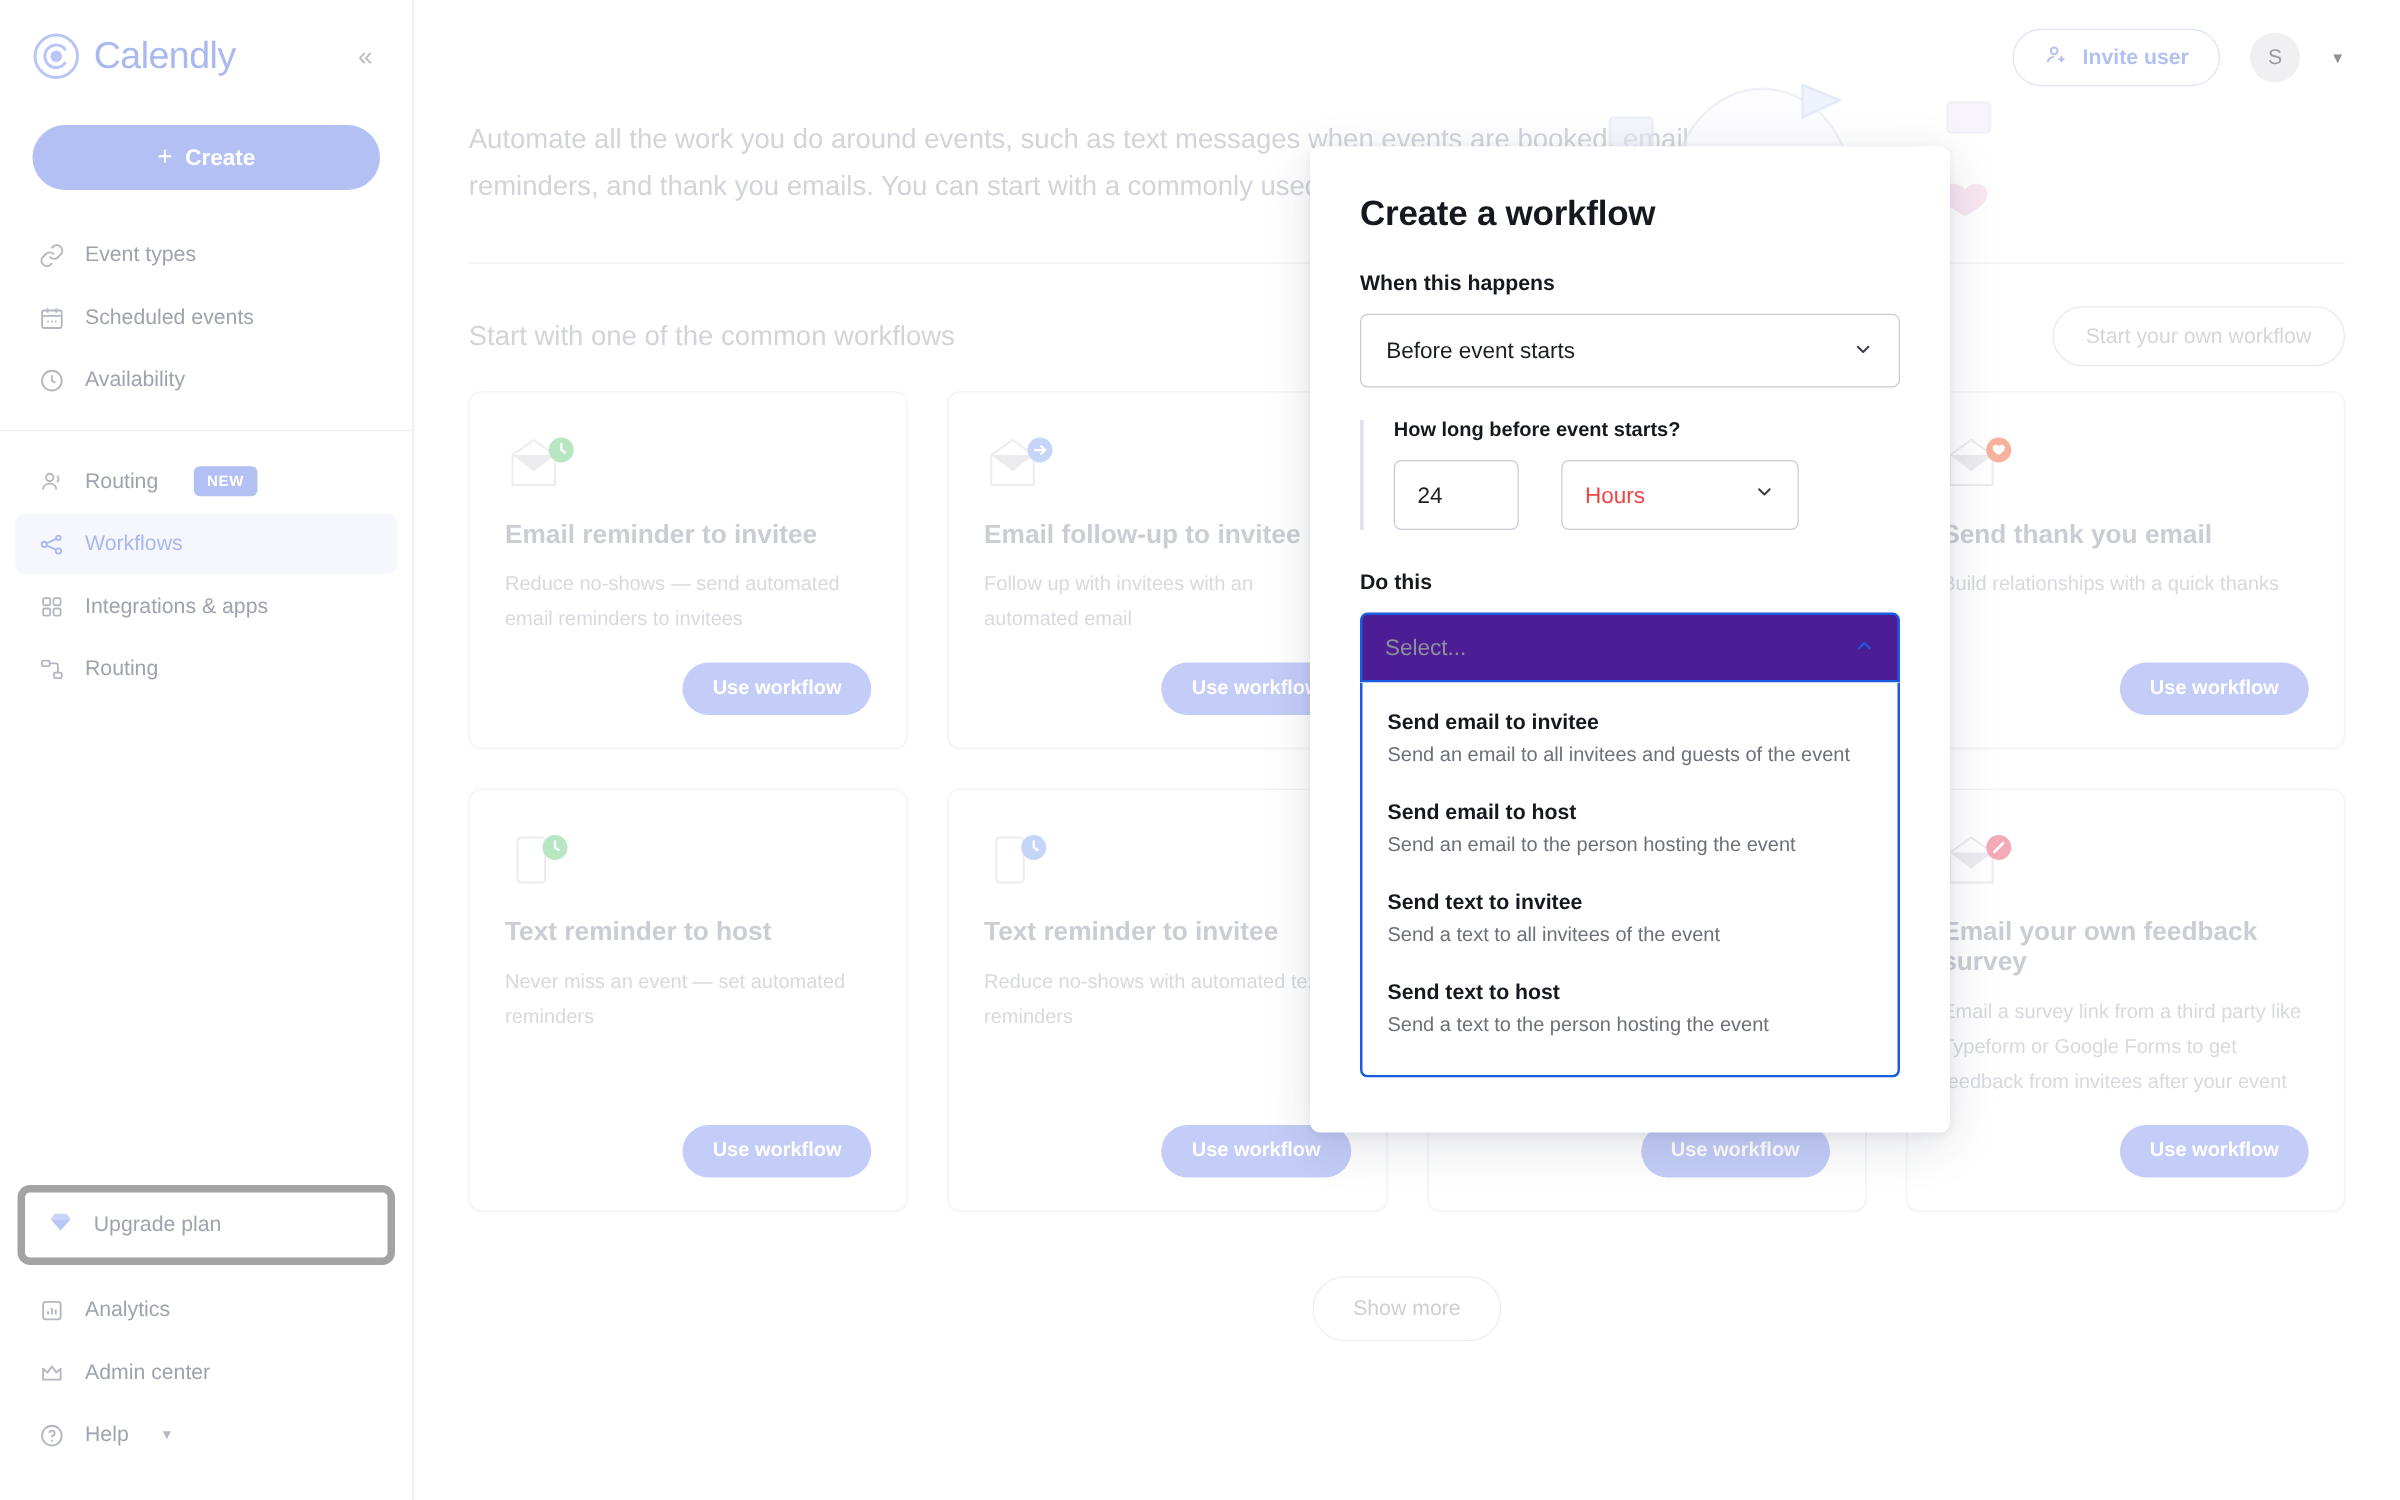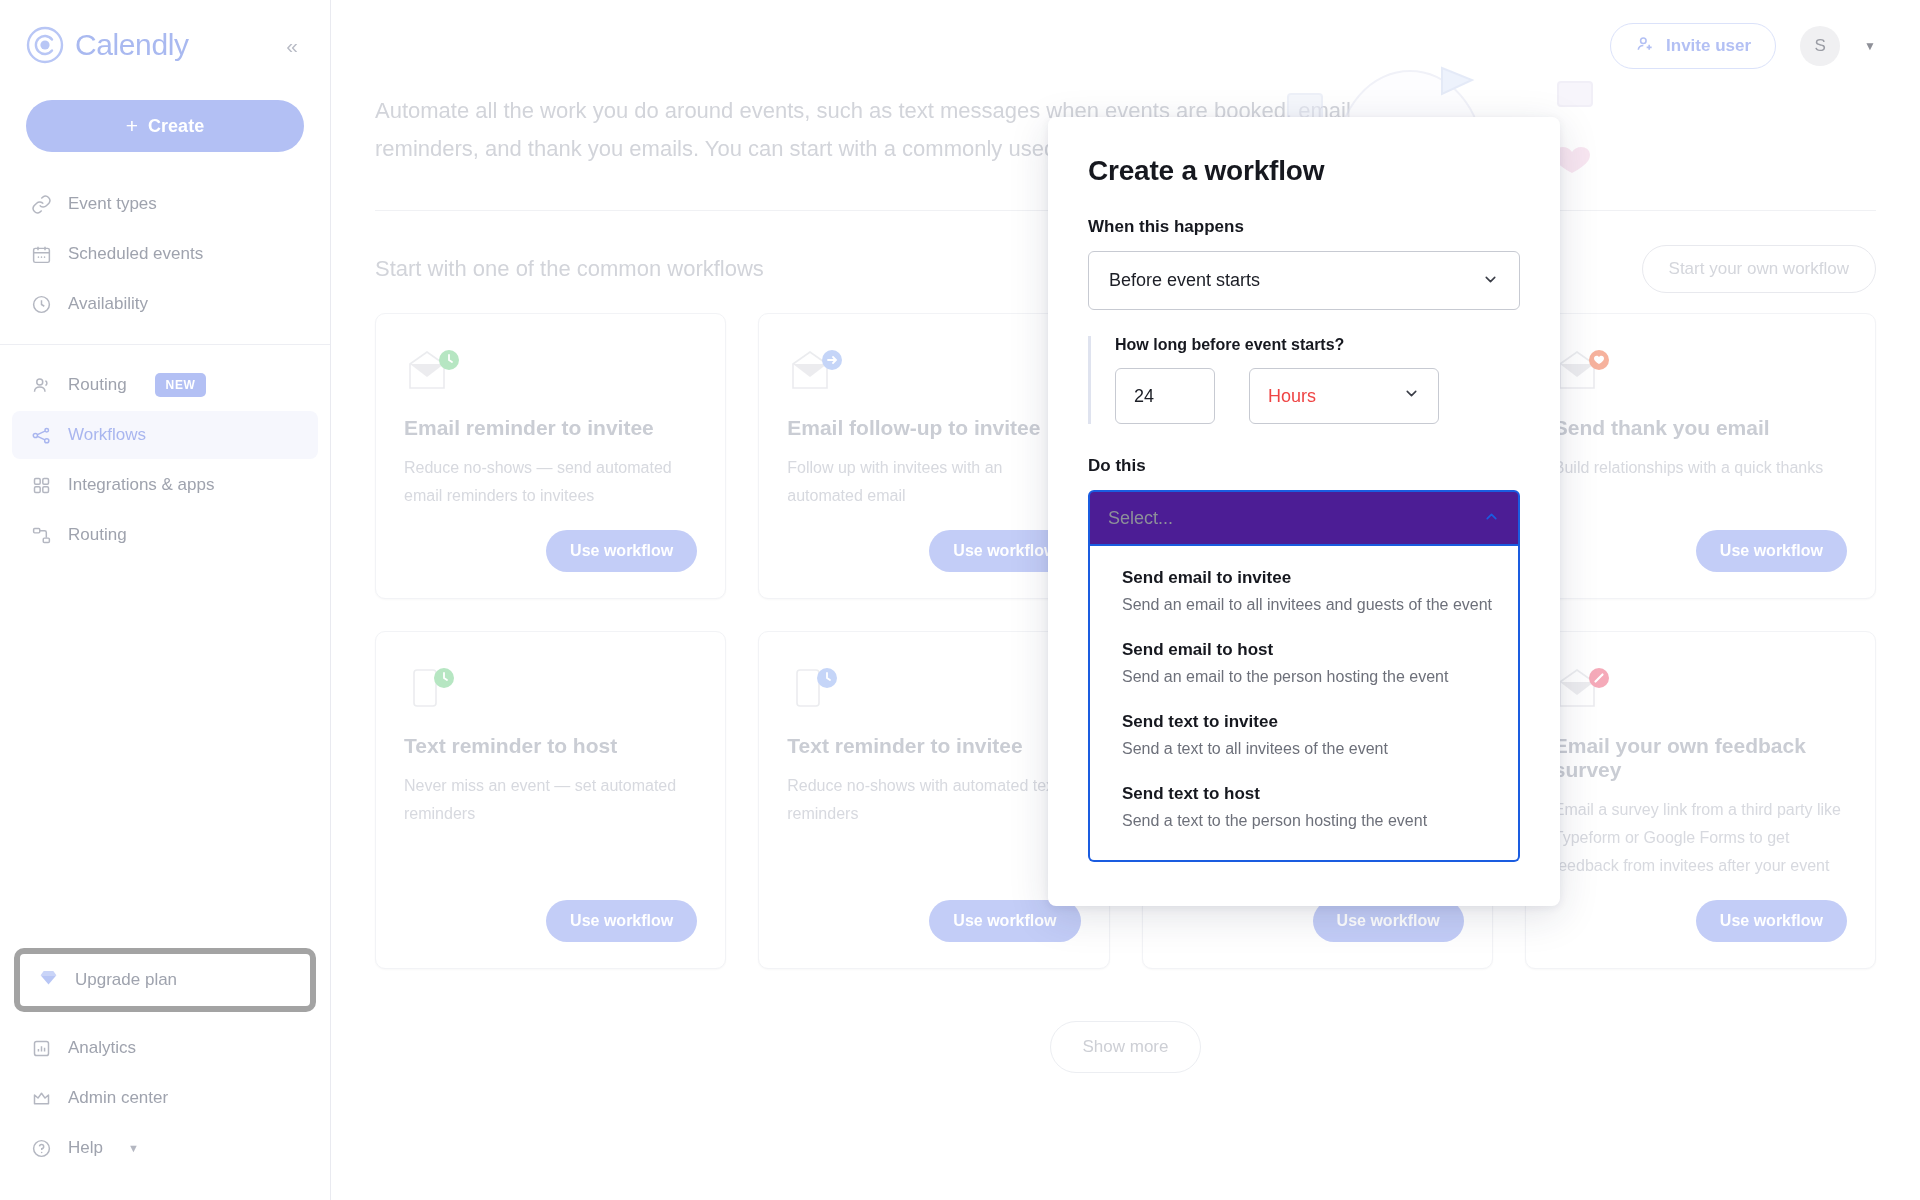--- a/index.html
+++ b/index.html
@@ -160,21 +160,21 @@
 
   .combo { position: relative; }
   .combo-control {
     height: 56px; border: 2px solid #1a5ce0; border-radius: 6px 6px 0 0;
     display: flex; align-items: center; justify-content: space-between;
     padding: 0 18px; font-size: 18px; color: #8d9099; cursor: pointer; background: #4c1d95;
   }
   .combo-control .chev-up { color: #1a5ce0; font-size: 15px; }
   .combo-menu {
     border: 2px solid #1a5ce0; border-top: none; border-radius: 0 0 6px 6px;
-    background: #fff; padding: 12px 0 14px 12px;
+    background: #fff; padding: 12px 0 14px 0;
   }
   .opt { padding: 10px 20px 12px 20px; cursor: pointer; }
   .opt-title { font-size: 17px; font-weight: 700; color: #16181f; margin-bottom: 4px; }
   .opt-desc { font-size: 16px; line-height: 26px; color: #6d707a; }
 </style>
 </head>
 <body>
 
 <div class="app">
 

